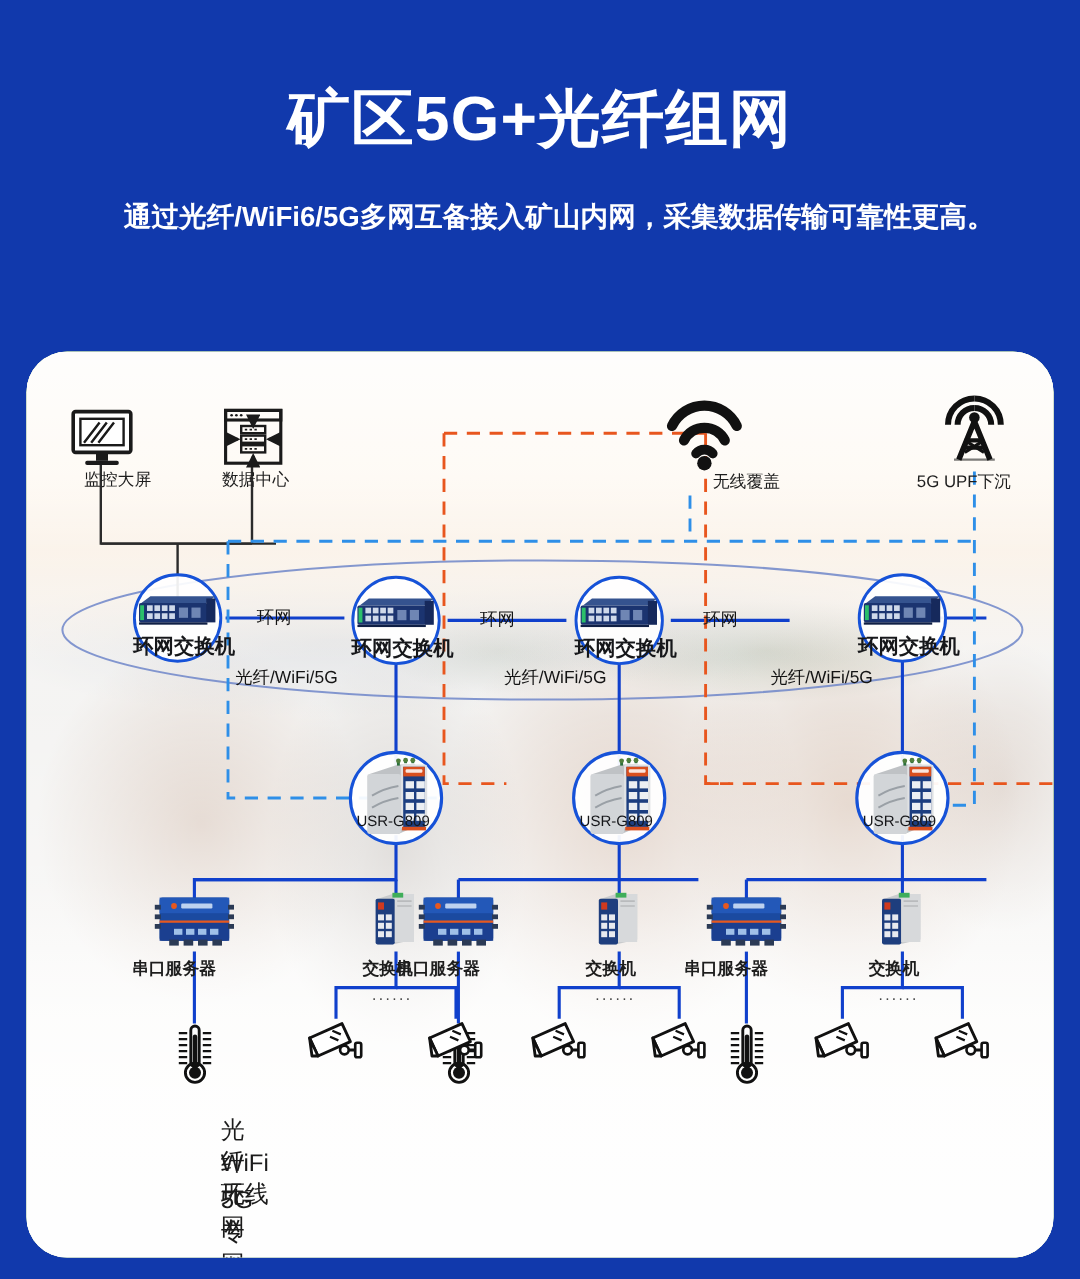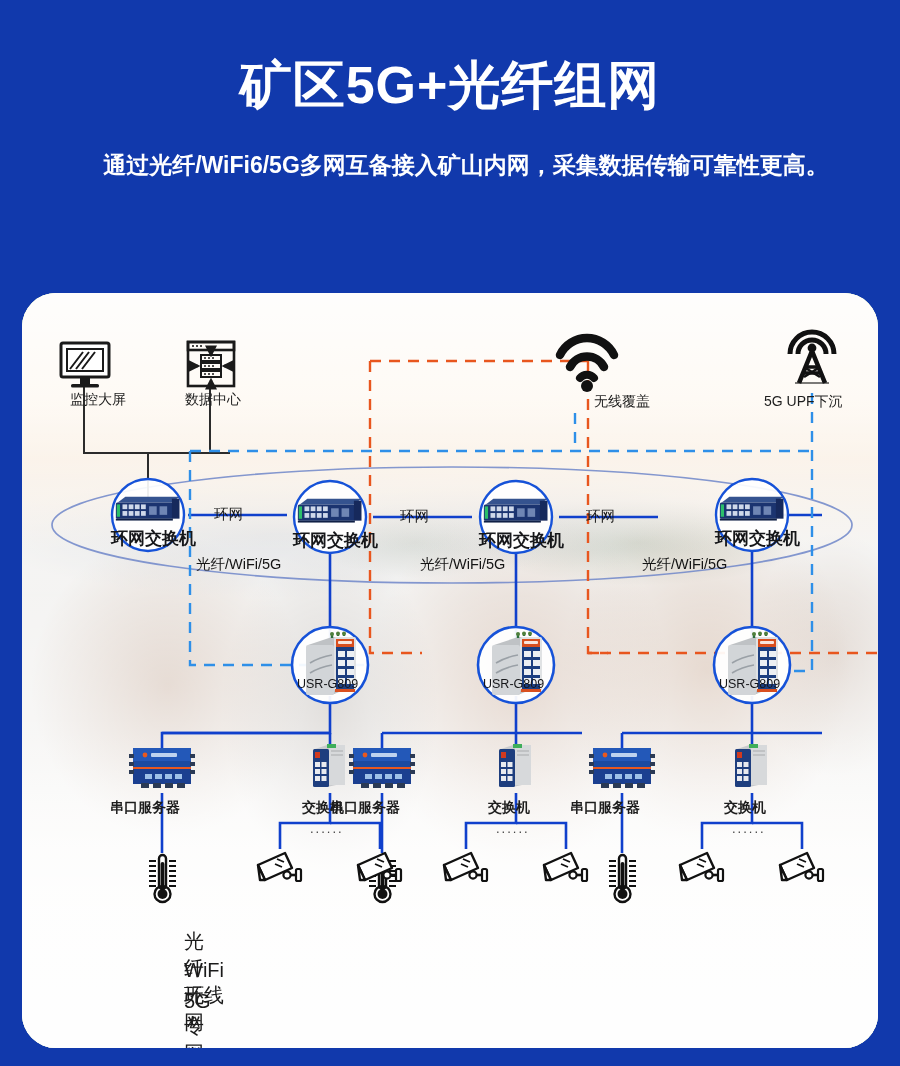--- a/index.html
+++ b/index.html
@@ -9,21 +9,21 @@
     font-family: "Liberation Sans", "DejaVu Sans", sans-serif;
     overflow: hidden;
   }
   #page {
     position: relative;
     width: 900px; height: 1066px;
     background: #1139AC;
   }
 
   
-  #header { position: absolute; left: 0; top: 0; width: 824px; height: 285px; }
+  #header { position: absolute; left: 0; top: 15px; width: 824px; height: 285px; }
   #main-title {
     position: absolute; left: 0; top: 54px; width: 900px;
     text-align: center; color: #ffffff;
     font-size: 52px; font-weight: bold; letter-spacing: 1px;
     line-height: 62px;
   }
   .subtitle {
     position: absolute; left: 0; width: 900px; text-align: center;
     color: #ffffff; font-size: 23px; font-weight: bold; line-height: 34px;
   }

